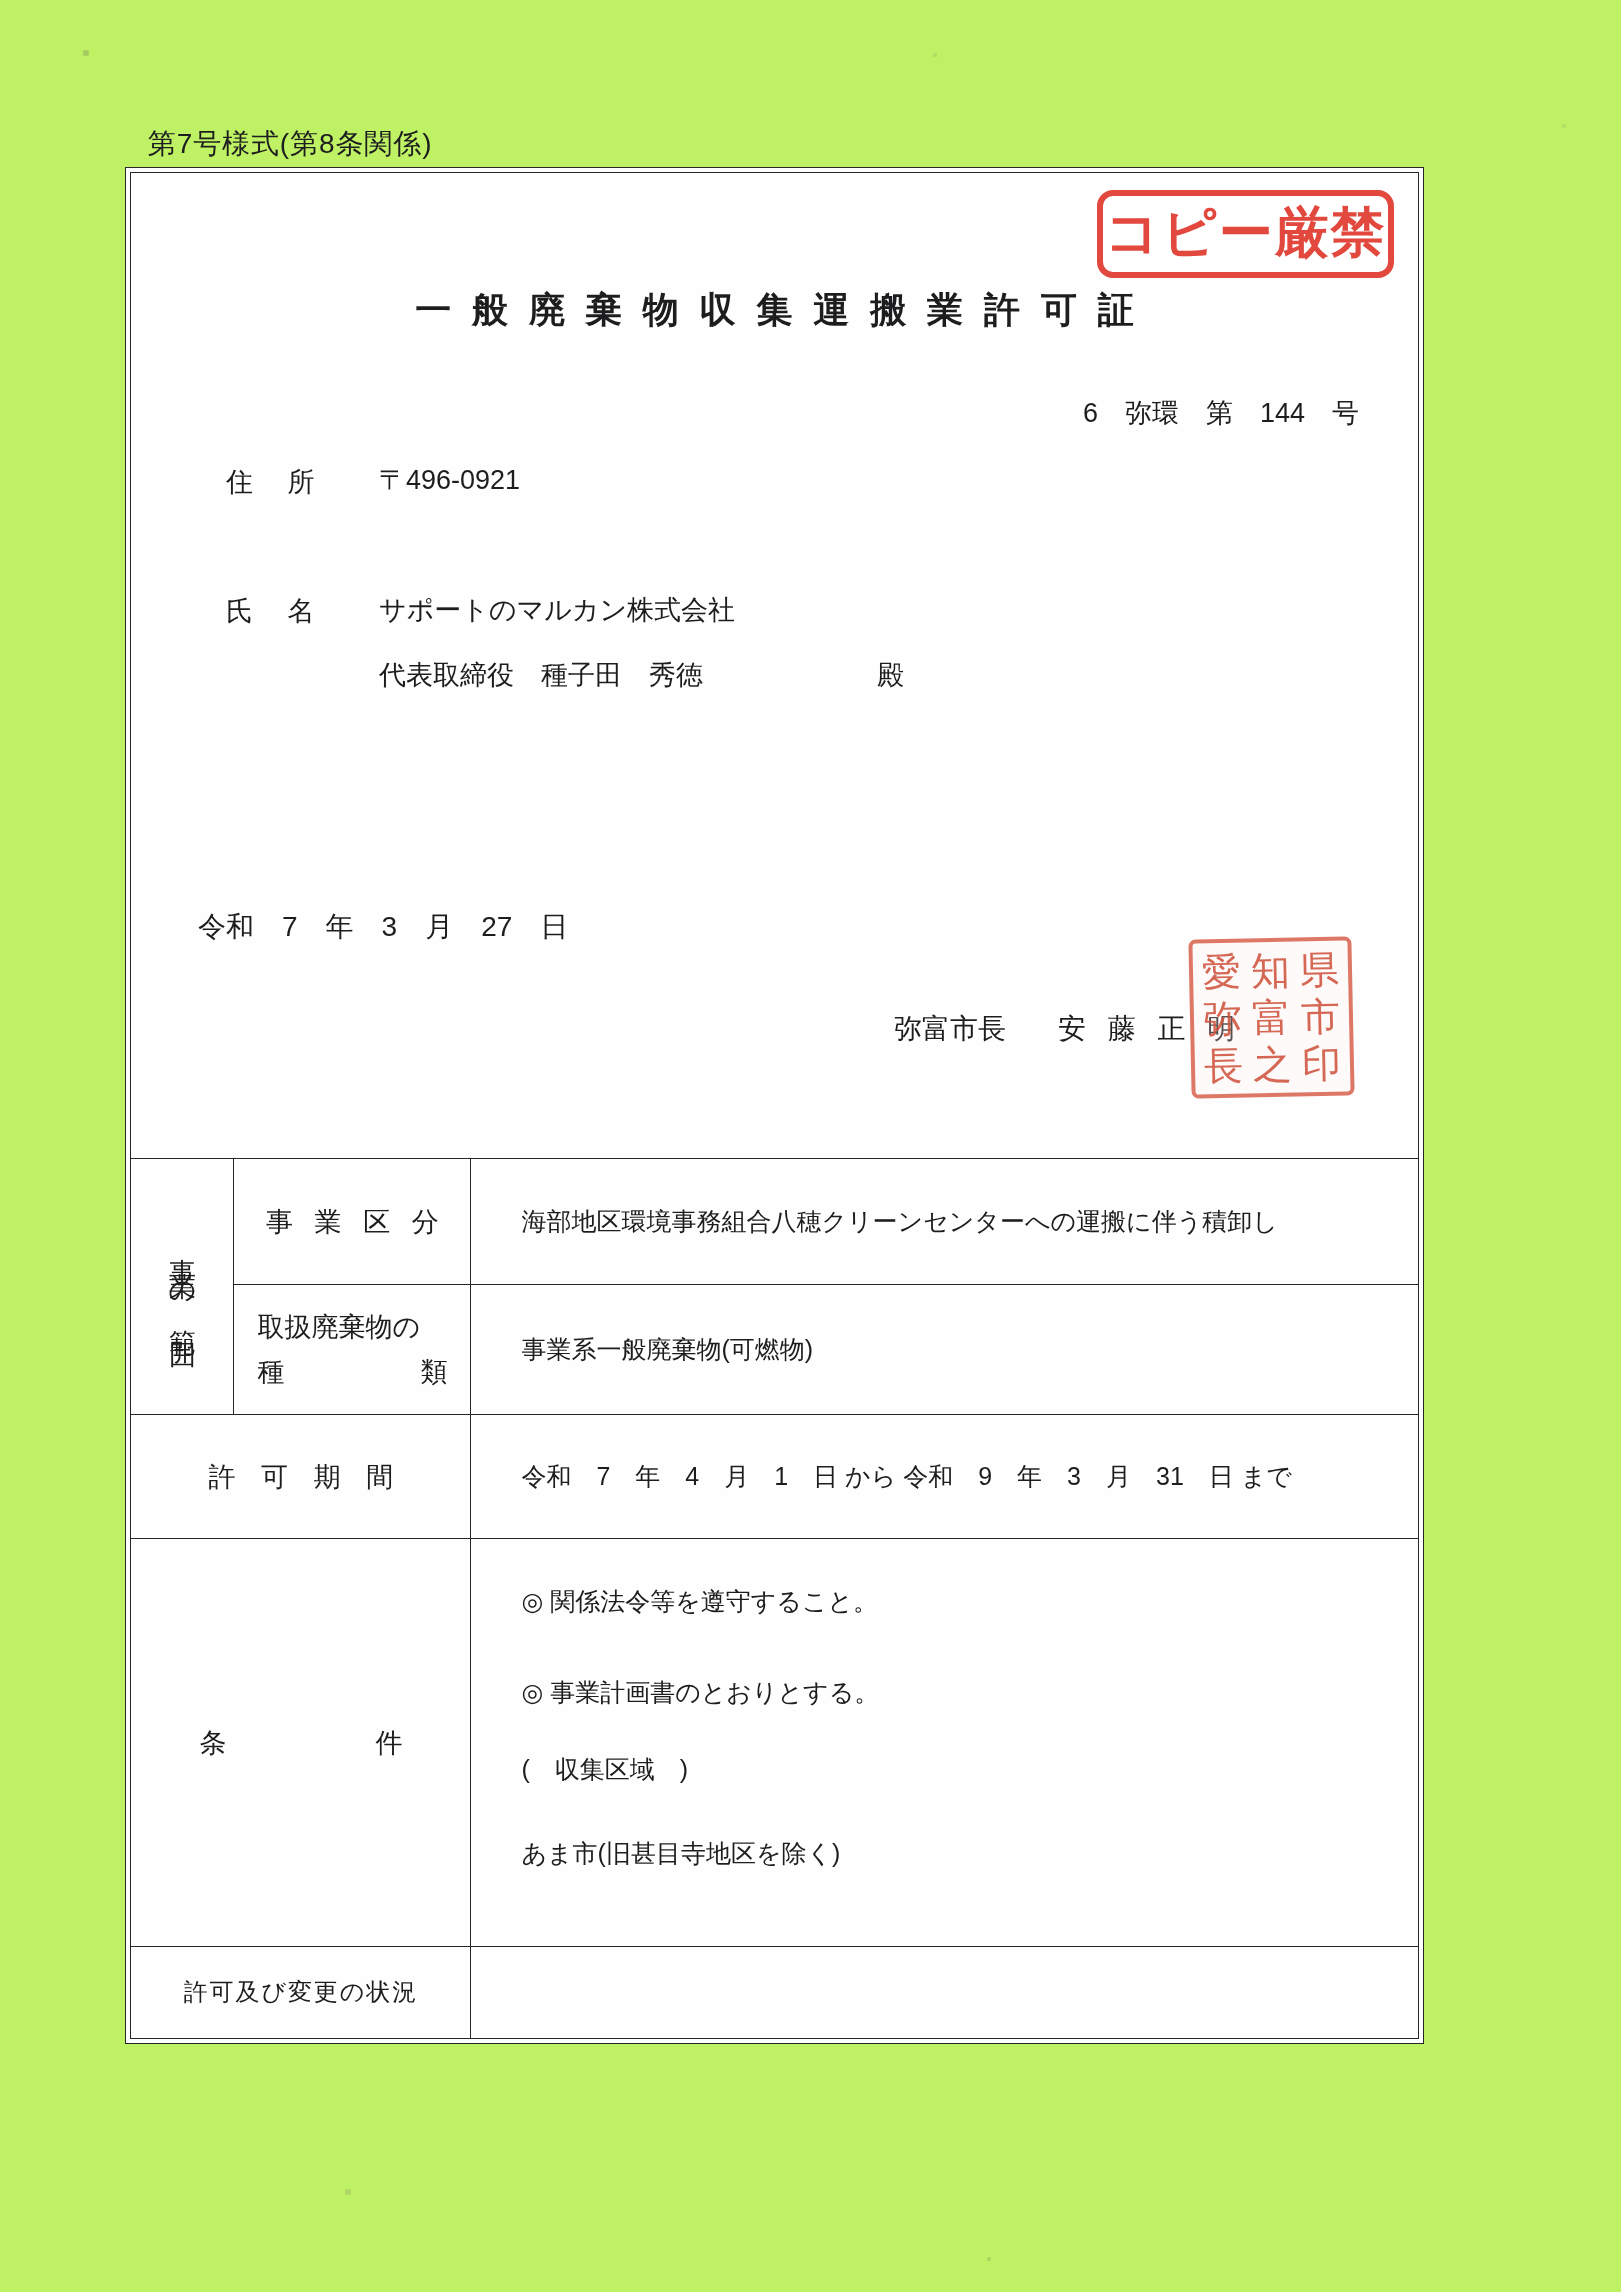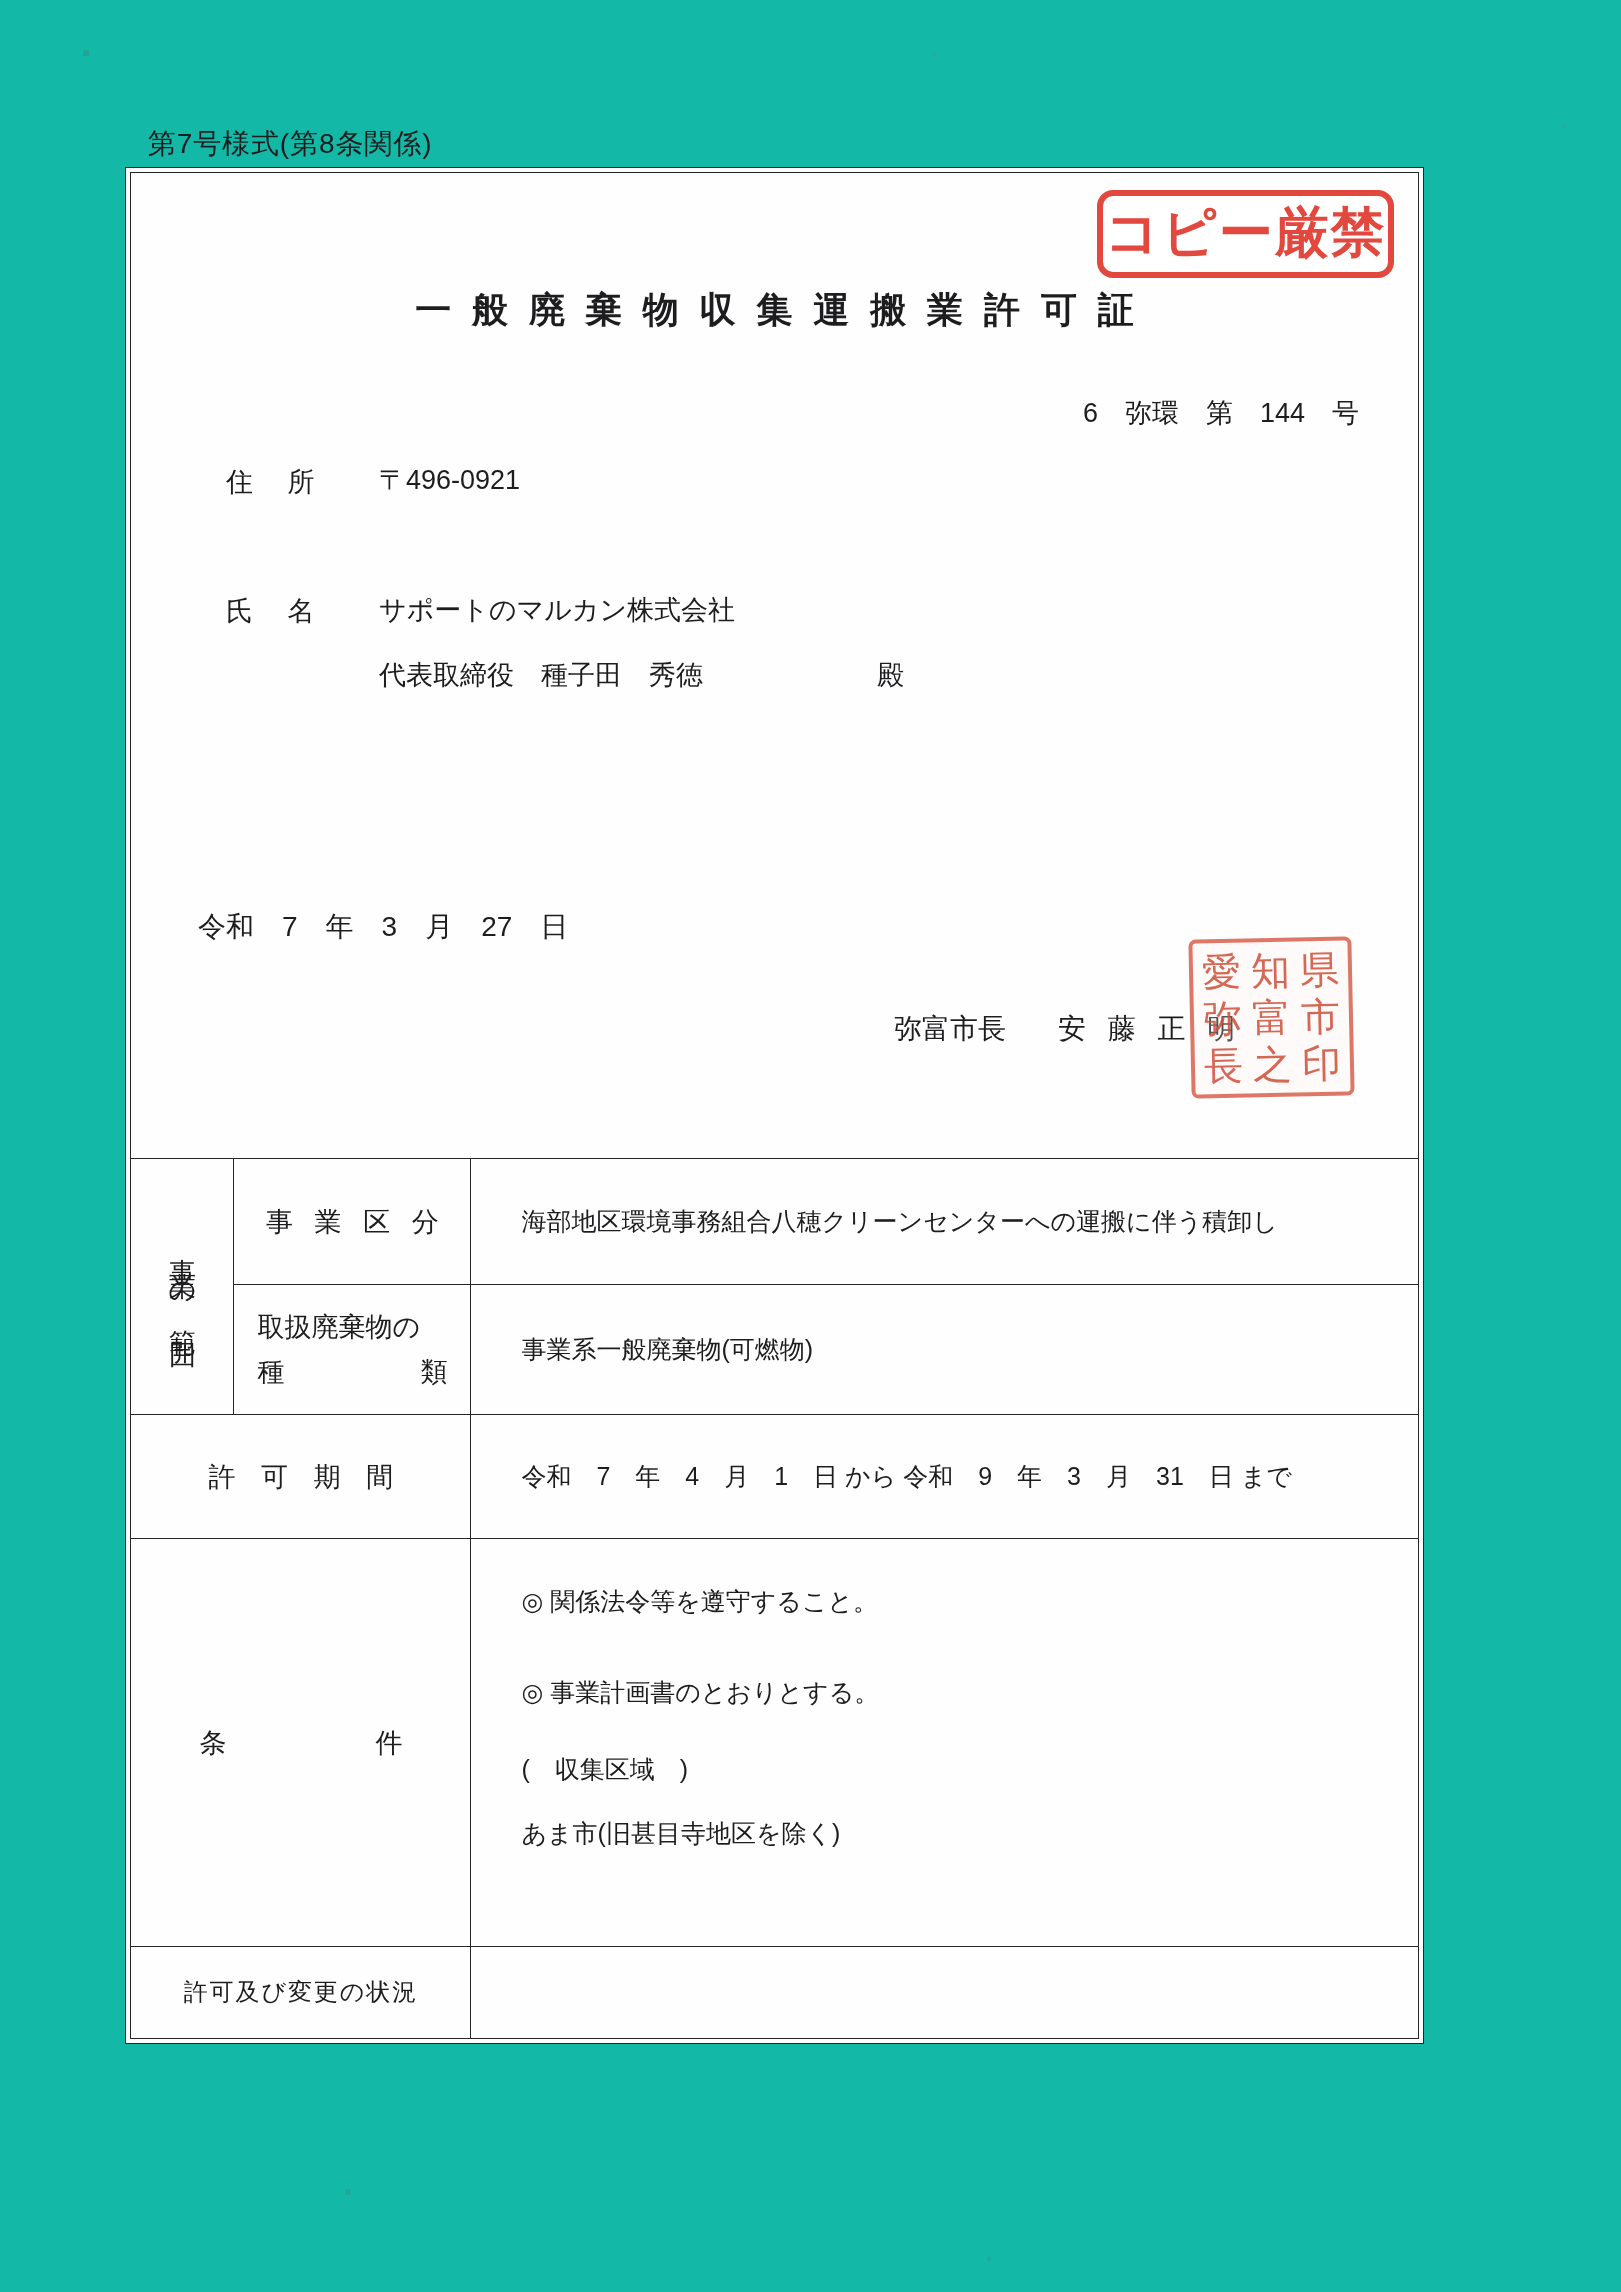--- a/index.html
+++ b/index.html
@@ -1,19 +1,19 @@
 <!DOCTYPE html>
 <html lang="ja" style="font-size:14.3px"><head>
 <meta charset="utf-8">
 <style>
   html,body{margin:0;padding:0;background:#ffffff;}
   .page{
     position:relative;
     width:1621px;height:2293px;
-    background:#14b8a6;
+    background:#bef264;
     font-family:"Liberation Sans","DejaVu Sans",sans-serif;
     color:#1d1d1f;
     overflow:hidden;
   }
   
   .form-label{
     position:absolute;left:146px;top:125px;
     font-size:28px;letter-spacing:0.9px;
     padding:0 5.4px 3.6px 1.8px;
     border-bottom:1.8px solid #2a2a2a;
@@ -120,21 +120,21 @@
   .merged-label{grid-column:1/3;}
   .lbl-period{letter-spacing:.95em;text-indent:.95em;}
   .cond-label{justify-content:space-between;padding:0 68px;font-size:27px;}
   .cond-value{
     flex-direction:column;align-items:flex-start;justify-content:flex-start;
     padding:50px 0 0 50px;
   }
   .cond-item{margin-bottom:0;line-height:1;}
   .cond-item.c1{margin-bottom:66px;}
   .cond-item.c2{margin-bottom:52px;}
-  .cond-item.c3{margin-bottom:39px;}
+  .cond-item.c3{margin-bottom:59px;}
   .status-label{justify-content:center;font-size:24px;letter-spacing:.08em;font-family:Liberation Serif, serif;}
   
   .speckles{position:absolute;left:0;top:0;width:1.8px;height:1.8px;background:transparent;
     box-shadow:
       85px 52px 0 1.8px rgba(90,90,90,.25),
       502px 421px 0 0.9px rgba(90,90,90,.2),
       934px 54px 0 0.9px rgba(120,120,120,.18),
       618px 542px 0 0.9px rgba(120,120,120,.2),
       994px 873px 0 0.9px rgba(120,120,120,.18),
       347px 2191px 0 1.8px rgba(100,100,100,.2),

